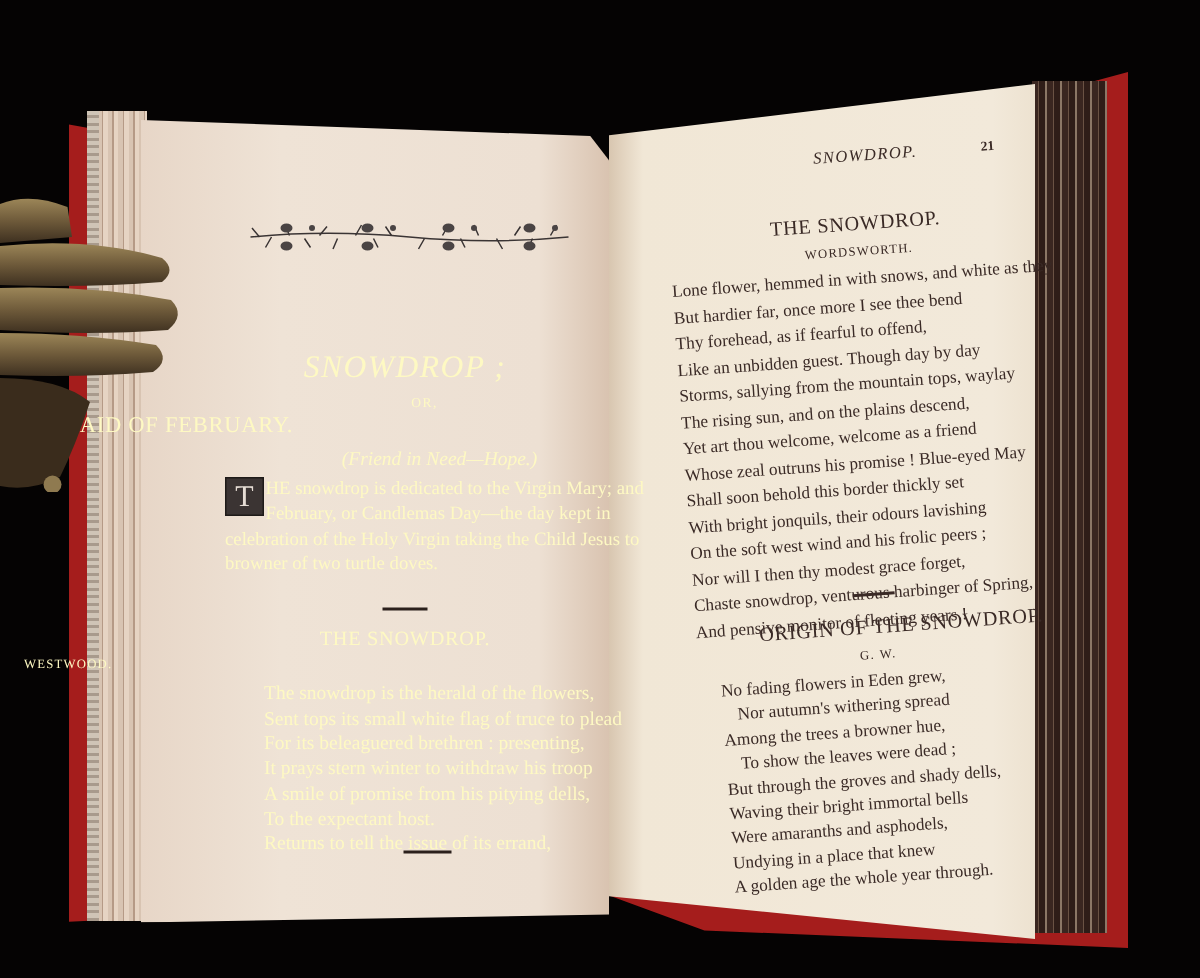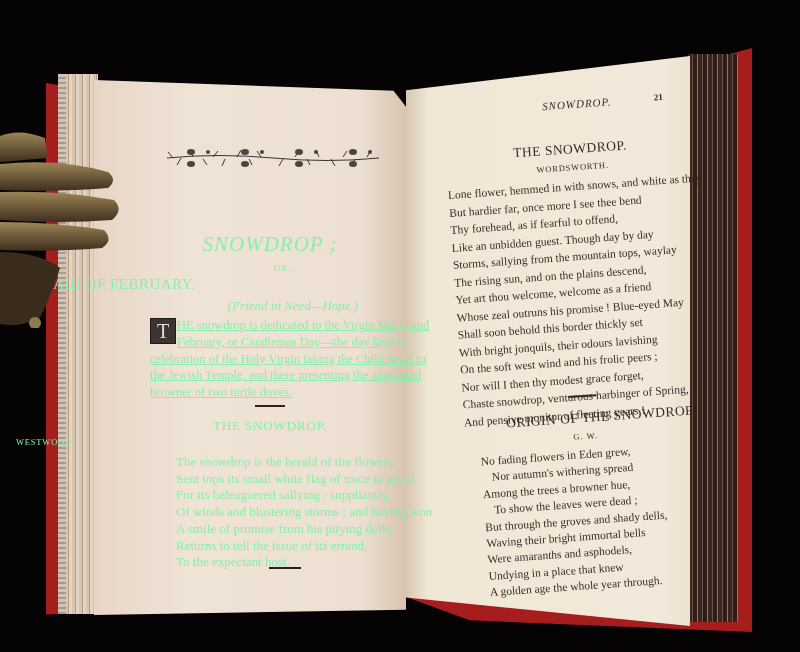--- a/index.html
+++ b/index.html
@@ -31,28 +31,28 @@
     clip-path: polygon(0% 0%, 96% 2%, 100% 5%, 100% 99%, 0% 100%);
   }
   .page-right {
     position:absolute; left:406px; top:56px; width:284px; height:570px;
     background:linear-gradient(90deg,#d8c6b0 0%,#f1e7d6 8%,#f2e9da 90%,#ede2d0 100%);
     clip-path: polygon(0% 6%, 100% 0%, 100% 100%, 0% 95%);
   }
   .hand {
     position:absolute; left:0; top:128px; width:124px; height:200px;
   }
-  .text { position:absolute; color:#86efac; white-space:nowrap; }
+  .text { position:absolute; color:#fef9c3; white-space:nowrap; }
   .ornament { position:absolute; left:163px; top:143px; width:220px; height:30px; }
   .title-left { left:0; width:540px; text-align:center; top:232px; font-size:21px; font-style:italic; letter-spacing:1px; }
   .or-left { left:0; width:540px; text-align:center; top:263px; font-size:9px; letter-spacing:1px;margin-left:13px; }
   .sub-left { left:0; width:540px; text-align:left; top:276px; font-size:15px; letter-spacing:0.5px; }
   .motto-left { left:0; width:540px; text-align:center; top:298px; font-size:13px; font-style:italic;margin-left:23px; }
   .prose { left:150px; top:317px; width:256px; font-size:12.5px; line-height:16.8px; white-space:normal; }
-  .prose .line { display:block; white-space:nowrap;text-decoration:underline; }
+  .prose .line { display:block; white-space:nowrap; }
   .prose .line.indent { padding-left:27px; }
   .dropcap {
     position:absolute; left:150px; top:318px; width:24px; height:24px;
     background:#3b3433; color:#e6ddd5; font-size:20px; line-height:24px; text-align:center;
     border:1px solid #1e1a18;
   }
   .rule { position:absolute; height:2px; background:#2b201c; }
   .poem-title-l { left:0; width:540px; text-align:center; top:418px; font-size:13.5px; letter-spacing:0.5px; }
   .poem-auth-l { left:16px; width:540px; top:437px; font-size:8.5px; letter-spacing:0.8px; }
   .poem-l { left:176px; top:454px; font-size:13px; line-height:16.7px; }
@@ -109,35 +109,34 @@
 <div class="text title-left">SNOWDROP ;</div>
 <div class="text or-left">OR,</div>
 <div class="text sub-left">FAIR MAID OF FEBRUARY.</div>
 <div class="text motto-left">(Friend in Need—Hope.)</div>
 
 <div class="dropcap">T</div>
 <div class="text prose">
   <span class="line indent">HE snowdrop is dedicated to the Virgin Mary; and</span>
   <span class="line indent">February, or Candlemas Day—the day kept in</span>
   <span class="line">celebration of the Holy Virgin taking the Child Jesus to</span>
-  <span class="line">the Jewish Temple, and there presenting the appointed</span>
   <span class="line">browner of two turtle doves.</span>
 </div>
 <div class="rule" style="left:255px;top:405px;width:30px;"></div>
 
 <div class="text poem-title-l">THE SNOWDROP.</div>
 <div class="text poem-auth-l">WESTWOOD.</div>
 <div class="text poem-l">
   <span class="line">The snowdrop is the herald of the flowers,</span>
   <span class="line">Sent tops its small white flag of truce to plead</span>
-  <span class="line">For its beleaguered sallying : suppliantly,</span>
-  <span class="line">Of winds and blustering storms ; and having won</span>
+  <span class="line">For its beleaguered brethren : presenting,</span>
+  <span class="line">It prays stern winter to withdraw his troop</span>
   <span class="line">A smile of promise from his pitying dells,</span>
+  <span class="line">To the expectant host.</span>
   <span class="line">Returns to tell the issue of its errand,</span>
-  <span class="line">To the expectant host.</span>
 </div>
 <div class="rule" style="left:269px;top:567px;width:32px;"></div>
 
 <div class="right-block">
   <div class="rb-text run-head">SNOWDROP.</div>
   <div class="rb-text page-num">21</div>
   <div class="rb-text poem-title-r">THE SNOWDROP.</div>
   <div class="rb-text poem-auth-r">WORDSWORTH.</div>
   <div class="rb-text poem-r">
     <span class="line">Lone flower, hemmed in with snows, and white as they</span>

